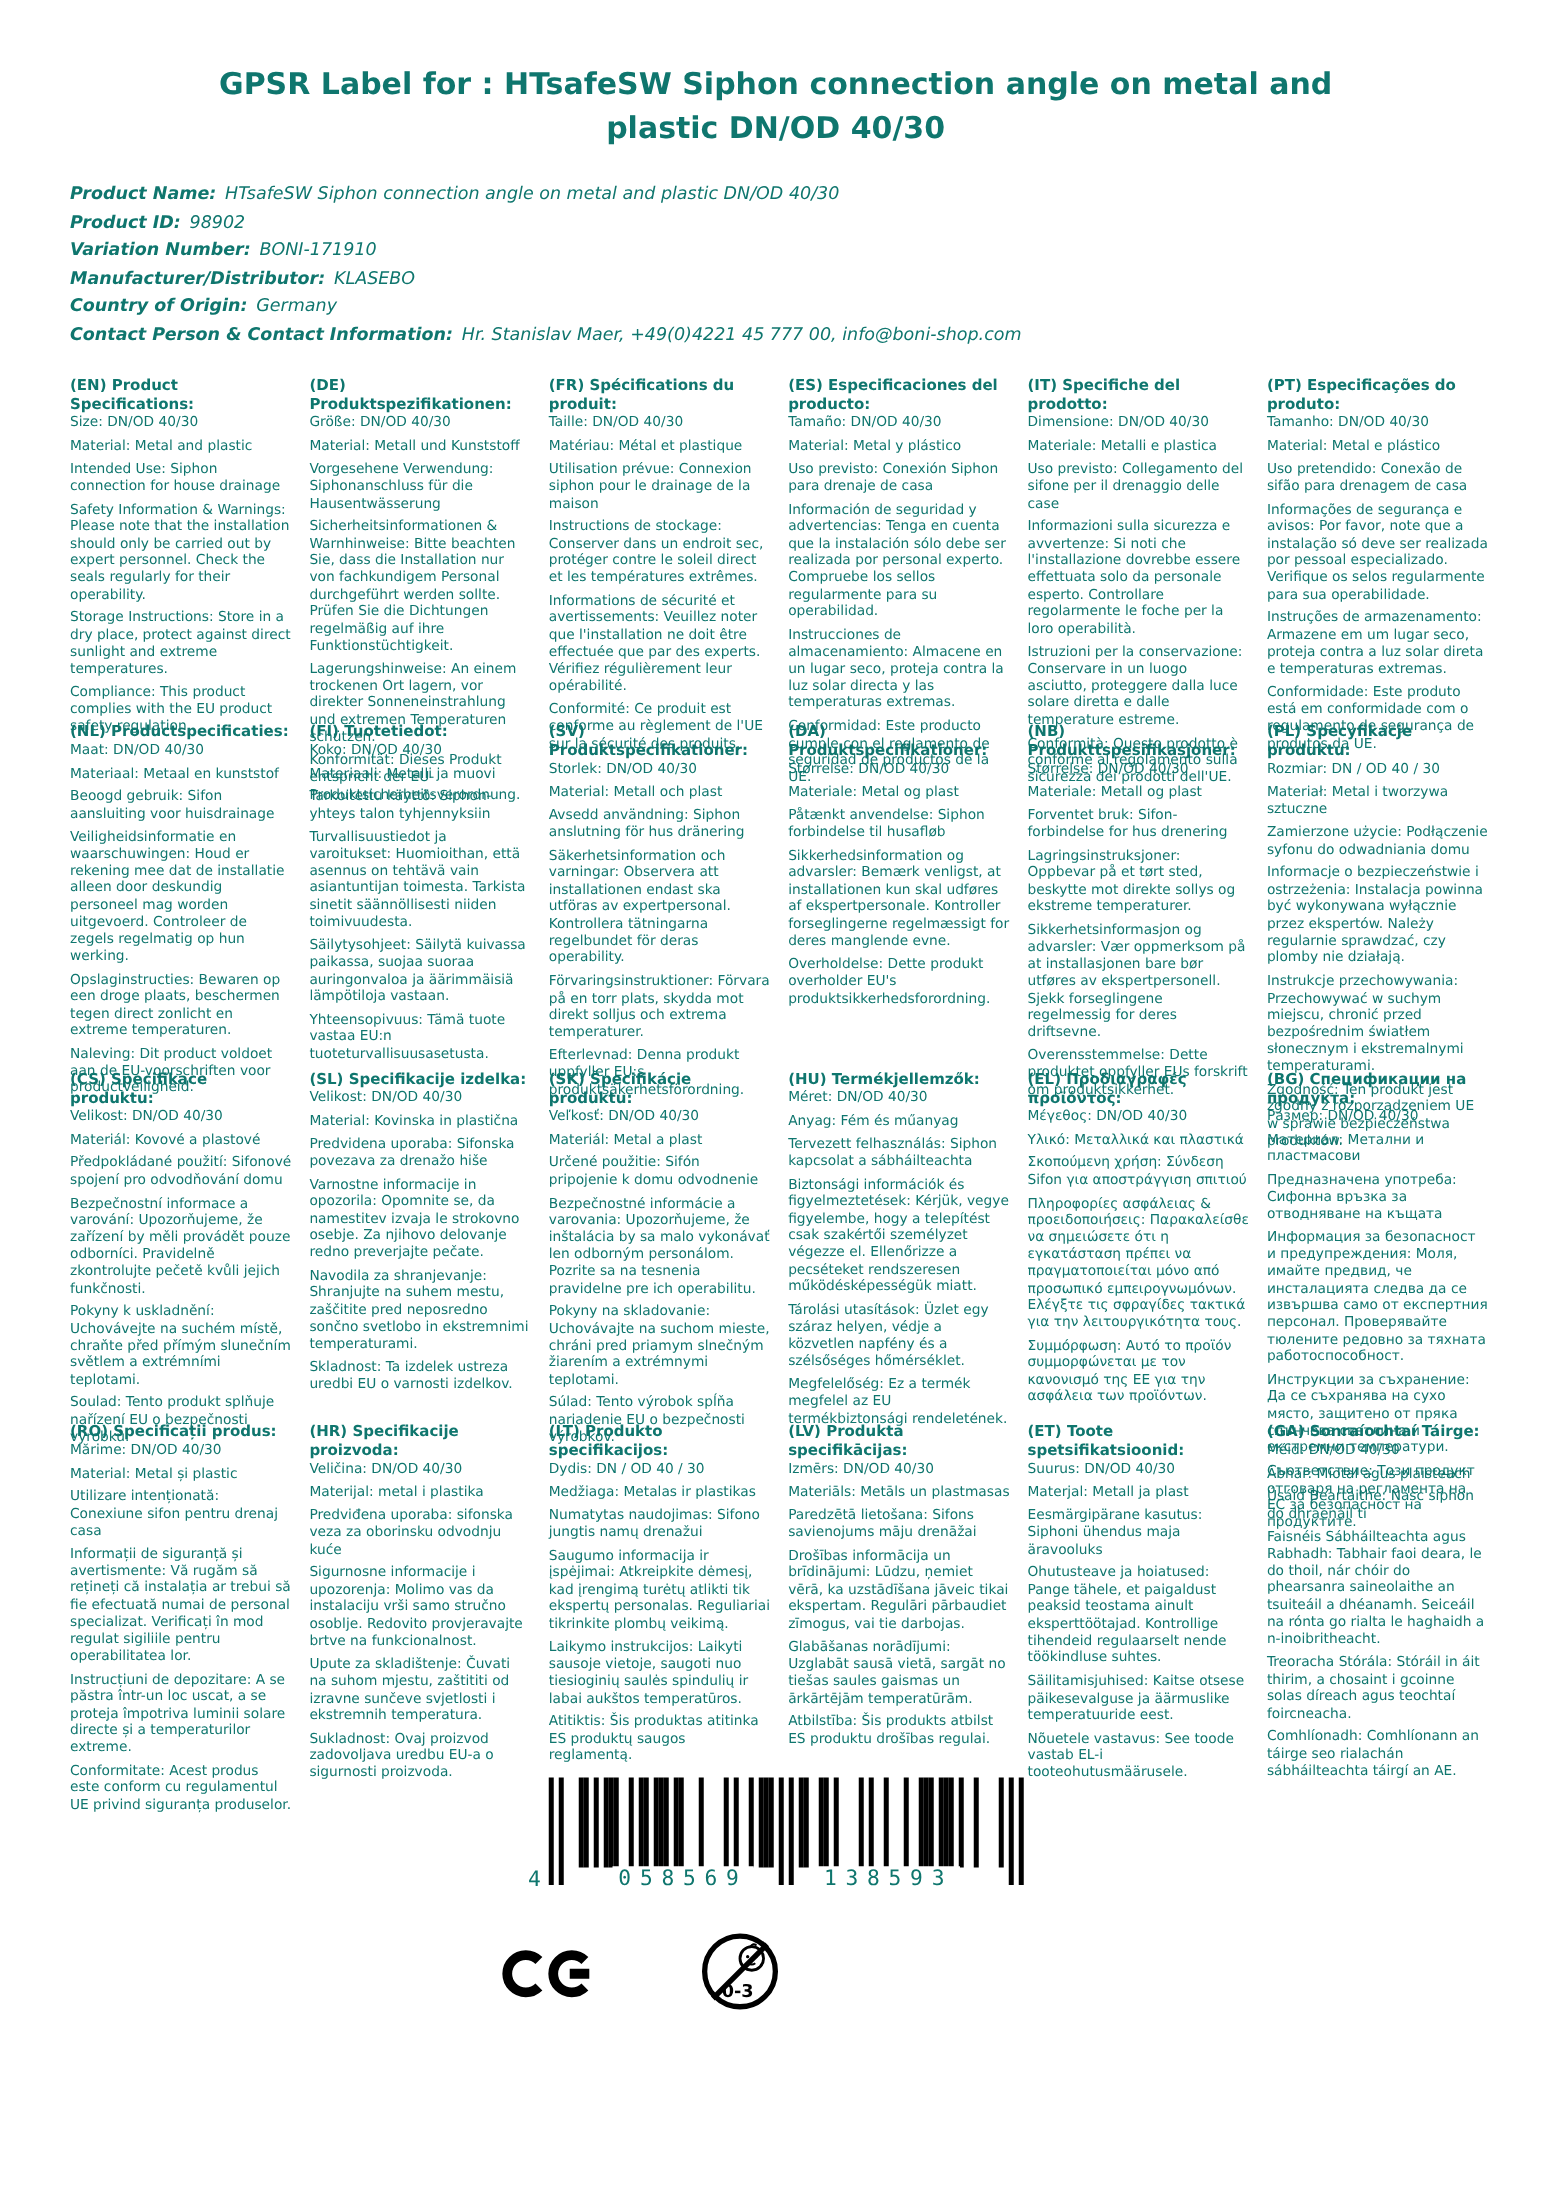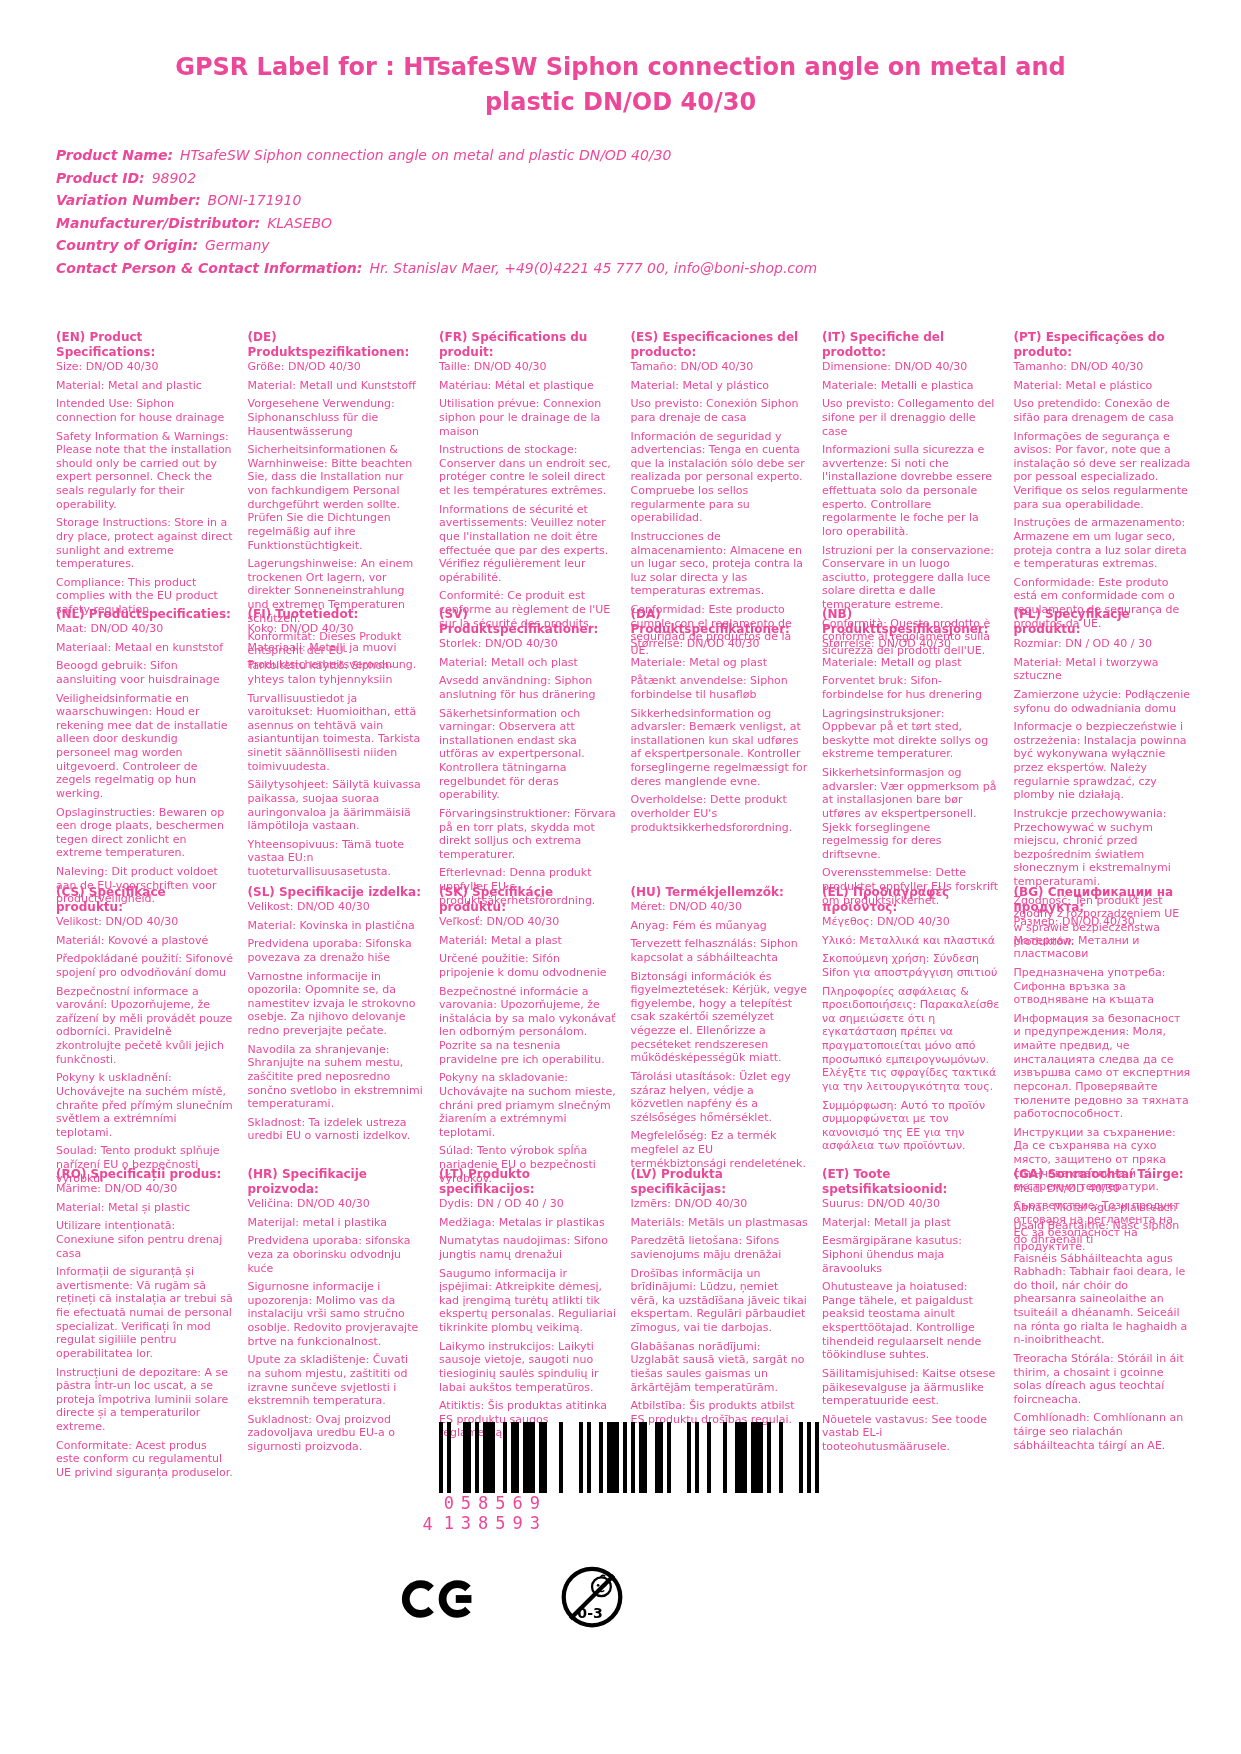--- a/index.html
+++ b/index.html
@@ -1,51 +1,50 @@
 <!DOCTYPE html>
 <html><head>
 <meta charset="utf-8">
 <style>
   html,body { margin:0; padding:0; background:#fff; }
   #page {
     position:relative; width:1241px; height:1754px; background:#ffffff;
-    font-family:"DejaVu Sans", sans-serif; color:#ec4899; overflow:hidden;
+    font-family:"DejaVu Sans", sans-serif; color:#0f766e; overflow:hidden;
   }
   
   #doc-title {
     position:absolute; top:50px; left:0; right:0; text-align:center;
     font-size:24px; font-weight:bold; line-height:1.45; margin:0 auto; max-width:960px;
   }
   
   #product-info { position:absolute; top:148px; left:56px; right:56px; }
   .info-line { font-size:14px; line-height:1.0; margin-bottom:8.5px;font-style:italic; }
   .info-label { font-weight:bold; }
   .info-value { margin-left:7px; }
   
   #lang-grid {
     position:absolute; top:301px; left:56px; right:50px;
     display:grid; grid-template-columns:repeat(6,1fr); column-gap:14px;
     grid-template-rows:277px 278px 282px auto;
-    margin-top:29px;
   }
   .lang-block { overflow:visible; }
   .lang-block h3 { font-size:12px; font-weight:bold; margin:0; line-height:1.25; }
   .lang-block p {
     font-size:11px; line-height:1.24; margin:0 0 5px 0;
     overflow-wrap:break-word; word-break:break-word;
   }
   
   #footer { position:absolute; top:1422px; left:0; width:100%; }
   .barcode-wrap { display:flex; justify-content:center; align-items:flex-end; }
   .bc-lead { font-family:"DejaVu Sans Mono",monospace; font-size:17px; margin-right:6px; transform:translateY(1px); }
   .bars { display:flex; height:86px; align-items:flex-start; }
   .module { width:4px; height:72px; }
   .module.b { background:#000; }
   .module.guard { height:86px; }
-  .bc-groups { display:flex; justify-content:space-evenly; margin-top:-15px; position:relative;flex-direction:column; }
+  .bc-groups { display:flex; justify-content:space-evenly; margin-top:-15px; position:relative; }
   .bc-groups span {
     background:#fff; font-family:"DejaVu Sans Mono",monospace; font-size:17px;
     letter-spacing:7px; padding:0 5px;
   }
   .marks-row {
     display:flex; align-items:center; justify-content:center; gap:86px;
     margin-top:20px; transform:translateX(-108px);
   }
   .mark svg { display:block; }
 </style>

